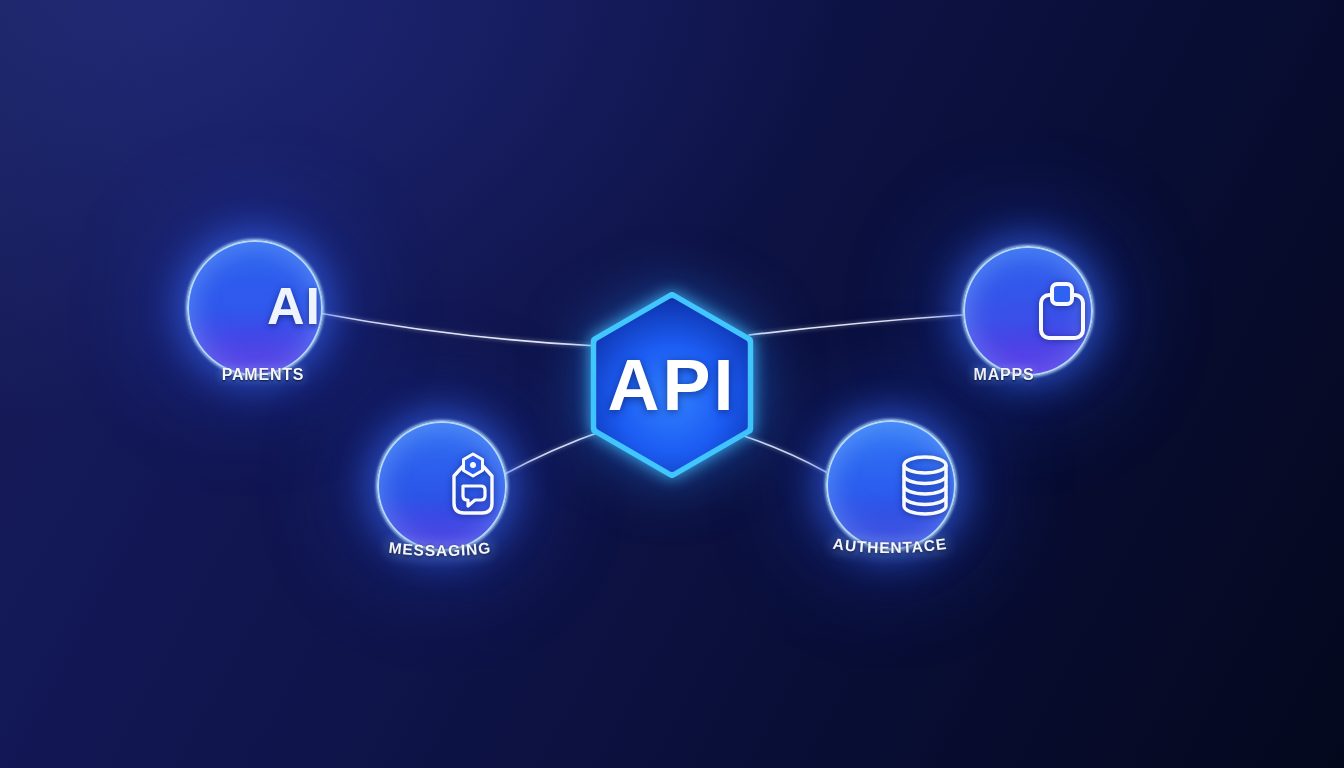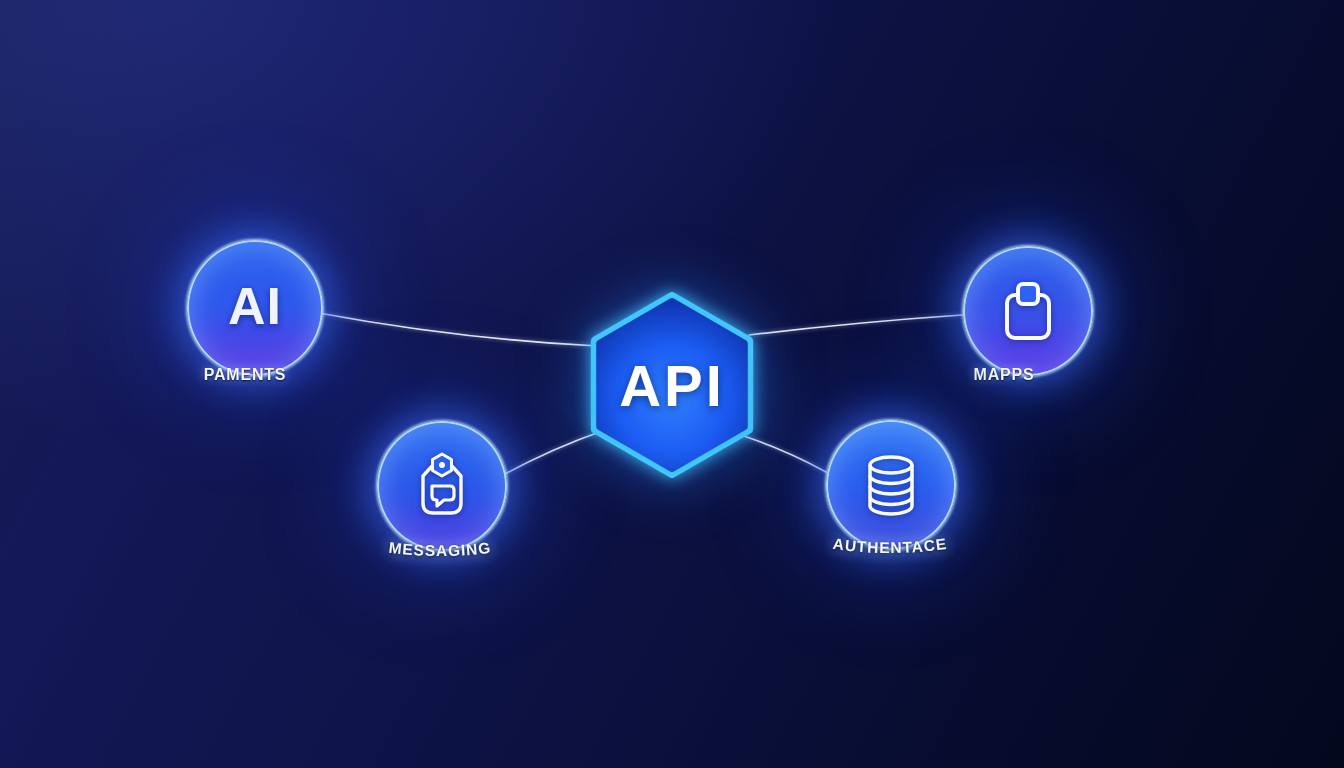--- a/index.html
+++ b/index.html
@@ -14,21 +14,21 @@
 
   
   .connectors { position: absolute; left: 0; top: 0;
     filter: drop-shadow(0 0 2px rgba(255,255,255,.55)); }
   .connectors path { fill: none; stroke: #eef3ff; stroke-width: 1.7;
     stroke-linecap: round; opacity: .95; }
 
   
   .node { position: absolute; border-radius: 50%;
     border: 2.5px solid rgba(188,229,255,.92);
-    display: flex; align-items: center; justify-content: center;
+    display: flex; align-items: center; justify-content: flex-end;
     box-shadow:
       0 0 3px 1px rgba(200,238,255,.85),
       0 0 34px 10px rgba(58,110,255,.55),
       0 0 90px 32px rgba(35,70,220,.32),
       inset 0 10px 26px rgba(150,205,255,.28),
       inset 0 -14px 30px rgba(125,165,255,.26);
   }
   .node--payments { left: 187px; top: 240px; width: 132px; height: 132px;
     background: linear-gradient(180deg, #2b62ef 0%, #3057ec 52%, #5b2fe0 100%); }
   .node--maps { left: 963px; top: 246px; width: 126px; height: 126px;
@@ -43,38 +43,38 @@
     text-shadow: 0 2px 6px rgba(5,15,70,.55); }
 
   .node-icon { display: block;
     filter: drop-shadow(0 1px 3px rgba(5,15,70,.5)); }
   .node-icon * { stroke: #f8faff; }
 
   
   .node-label { position: absolute; width: 200px; text-align: center;
     color: #f4f7ff; font-size: 16px; font-weight: 700; letter-spacing: .8px;
     text-shadow: 0 1px 2px rgba(0,0,25,.85), 0 0 9px rgba(150,200,255,.65); }
-  .label--payments { left: 145px; top: 366px; }
+  .label--payments { left: 163px; top: 366px; }
   .label--maps { left: 904px; top: 366px; }
 
   
   .arc-label { position: absolute; overflow: visible;
     filter: drop-shadow(0 1px 2px rgba(0,0,25,.85)) drop-shadow(0 0 6px rgba(150,200,255,.6)); }
   .arc-label text { fill: #f4f7ff; font-family: "Liberation Sans", "DejaVu Sans", sans-serif;
     font-size: 15.5px; font-weight: 700; letter-spacing: 1px; }
   .arc--messaging { left: 340px; top: 535px; }
   .arc--auth { left: 787px; top: 530px; }
 
   
   .hex-wrap { position: absolute; left: 577px; top: 280px; width: 190px; height: 210px; }
   .hex-wrap svg { overflow: visible; display: block;
     filter: drop-shadow(0 0 8px rgba(70,200,255,.85)) drop-shadow(0 0 30px rgba(40,130,255,.55)); }
   .hex-label { position: absolute; inset: 0; display: flex;
     align-items: center; justify-content: center;
-    color: #ffffff; font-size: 58px; font-weight: 700; letter-spacing: 3px;
+    color: #ffffff; font-size: 72px; font-weight: 700; letter-spacing: 3px;
     text-shadow: 0 2px 8px rgba(4,14,70,.55); }
 </style>
 </head>
 <body>
 
 <div class="stage">
 
   <svg class="connectors" width="1344" height="768" viewBox="0 0 1344 768">
     <path d="M 319 313 Q 458 339 598 346"></path>
     <path d="M 749 335 Q 858 322 962 315"></path>

